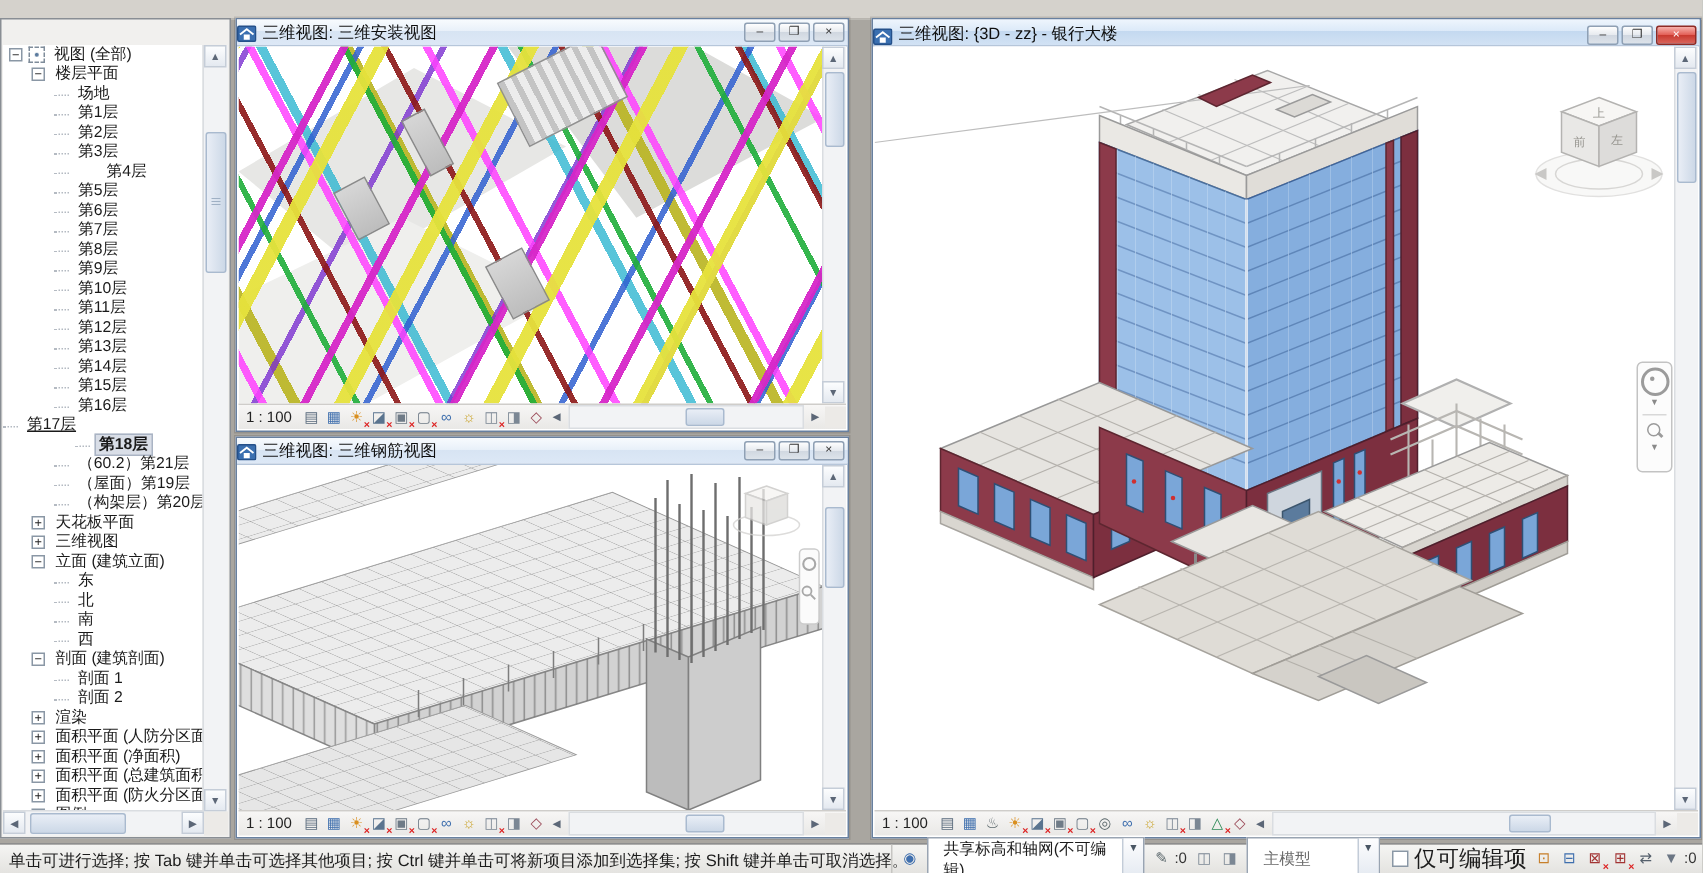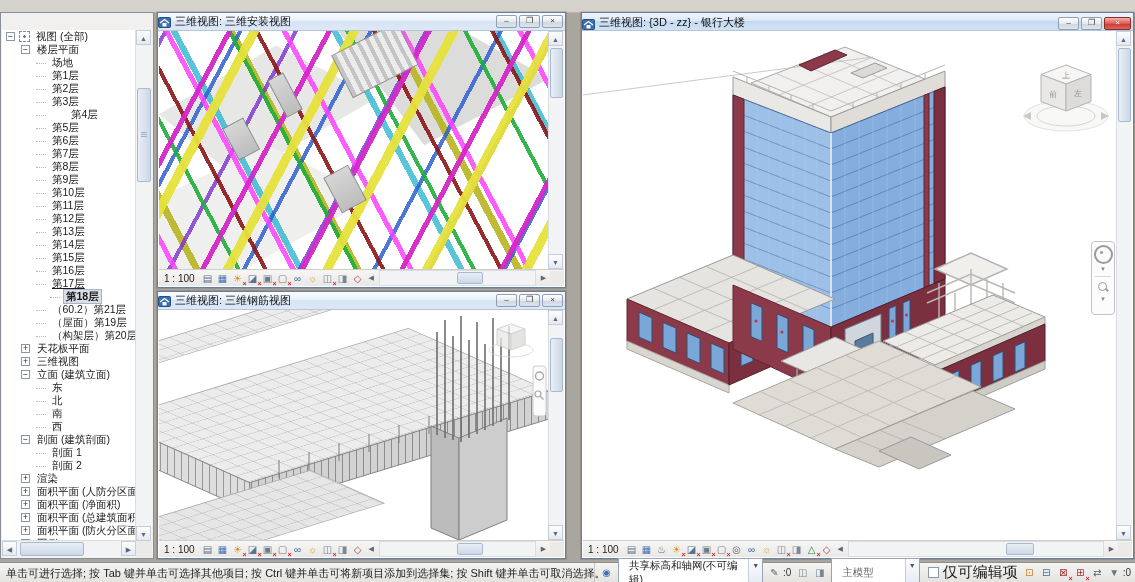--- a/index.html
+++ b/index.html
@@ -174,21 +174,21 @@
           <span class="tlabel">第14层</span>
         </div>
         <div class="tree-row" style="padding-left: 34px;">
           <span class="stub"></span>
           <span class="tlabel">第15层</span>
         </div>
         <div class="tree-row" style="padding-left: 34px;">
           <span class="stub"></span>
           <span class="tlabel">第16层</span>
         </div>
-        <div class="tree-row" style="padding-left: 34px; text-decoration: underline;">
+        <div class="tree-row" style=" text-decoration: underline;">
           <span class="stub"></span>
           <span class="tlabel">第17层</span>
         </div>
         <div class="tree-row" style="padding-left: 48px;">
           <span class="stub"></span>
           <span class="tlabel sel">第18层</span>
         </div>
         <div class="tree-row" style="padding-left: 34px;">
           <span class="stub"></span>
           <span class="tlabel">（60.2）第21层</span>

